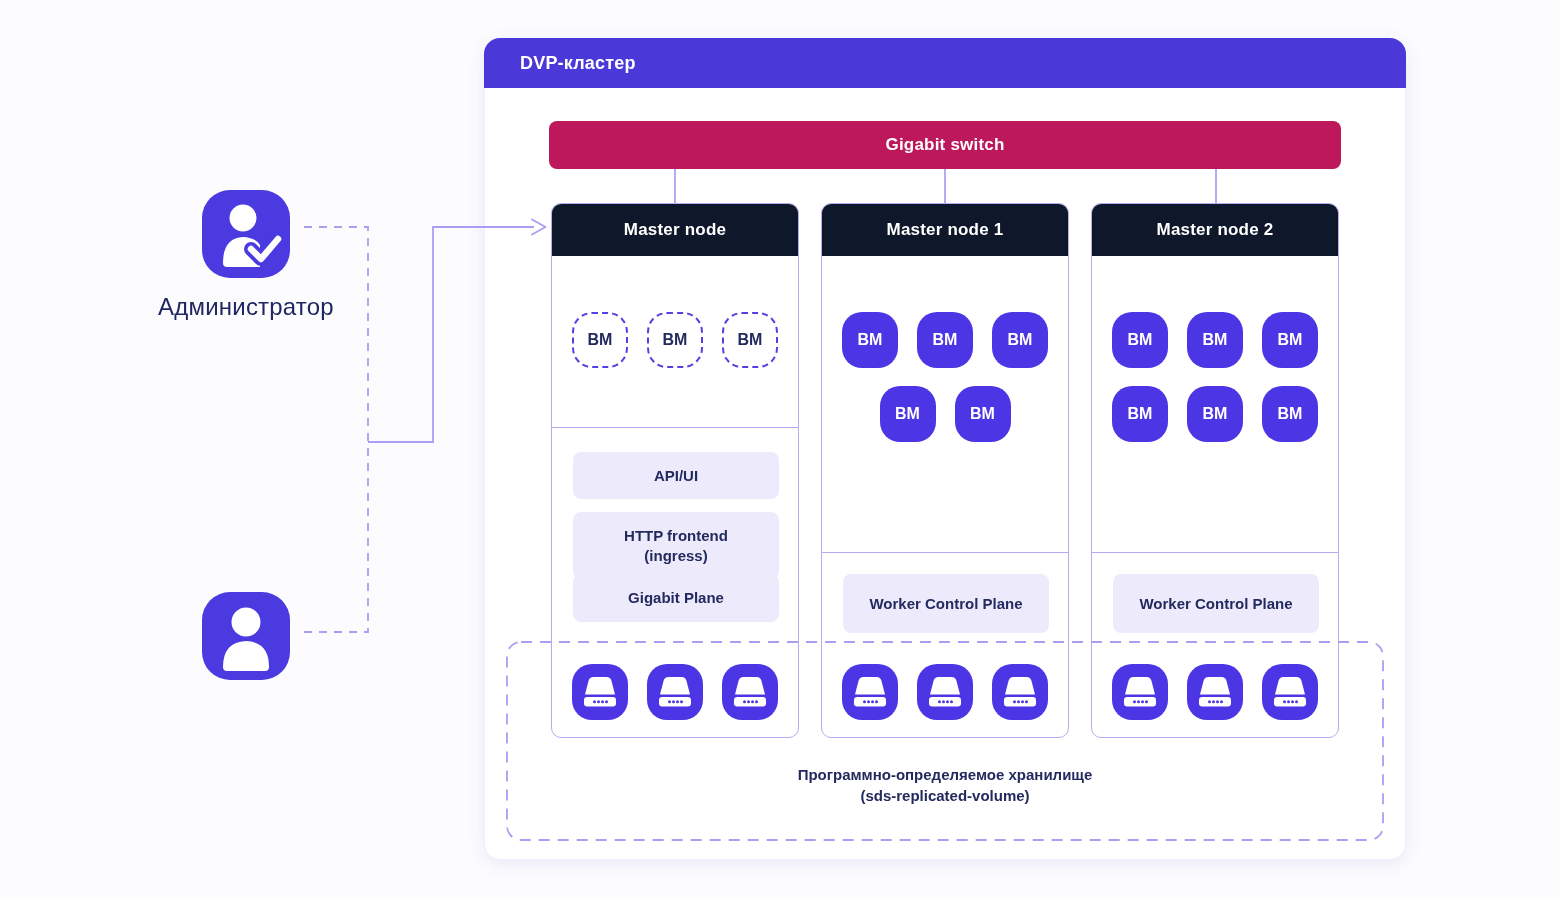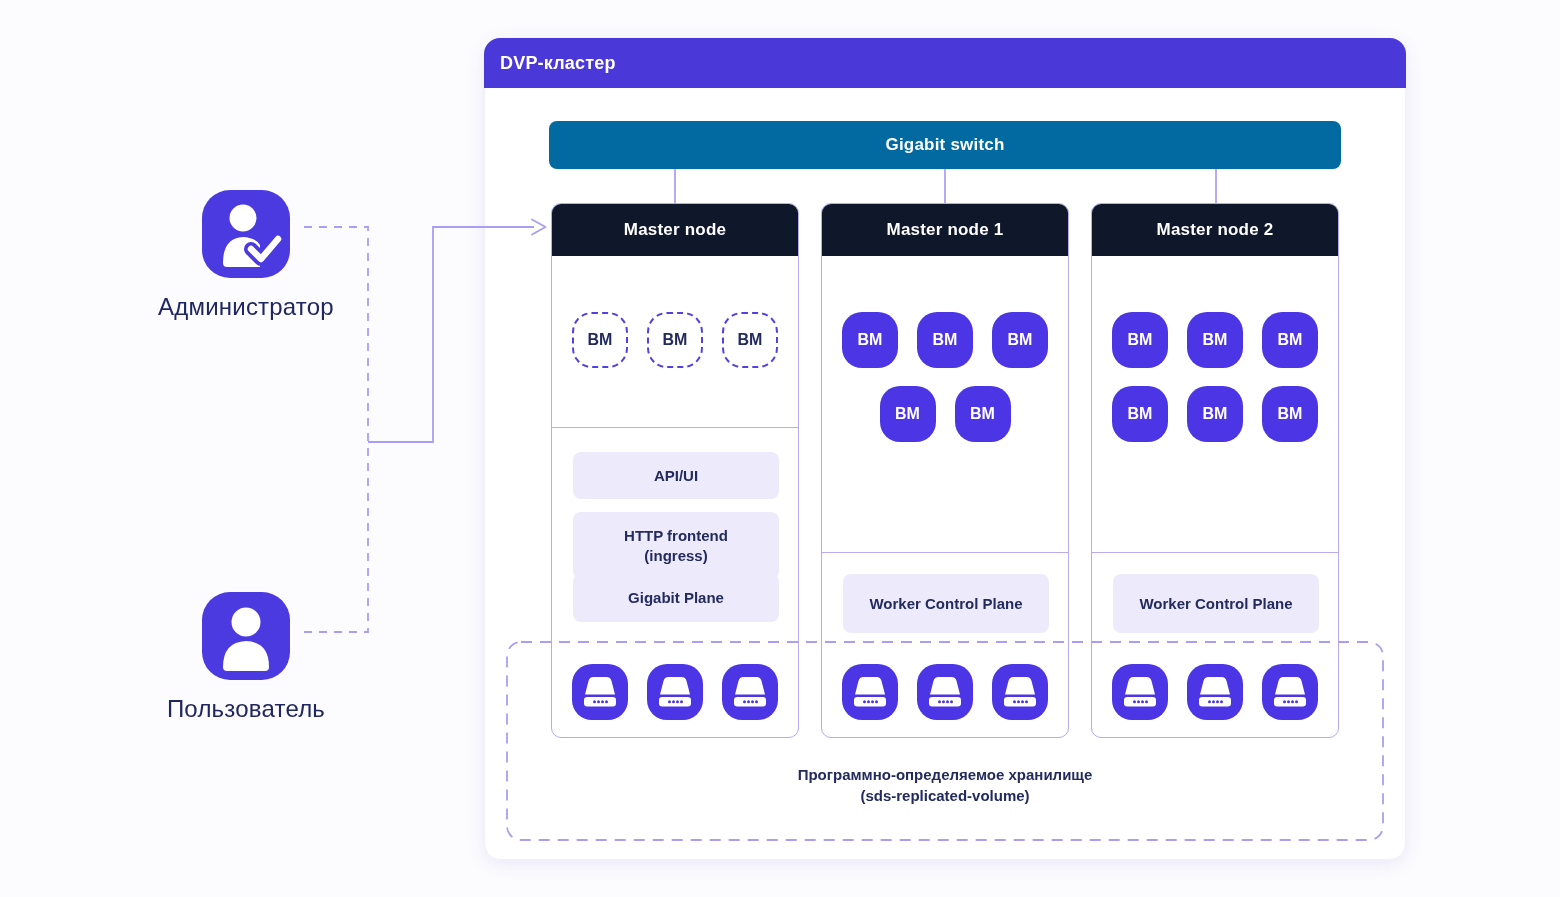--- a/index.html
+++ b/index.html
@@ -34,27 +34,27 @@
   
   .cluster {
     position: absolute; left: 484px; top: 38px; width: 922px; height: 822px;
     background: #ffffff; border-radius: 16px; z-index: 1;
     border: 1px solid #f1effb;
     box-shadow: 0 4px 18px rgba(76, 61, 205, 0.10);
   }
   .cluster-header {
     position: absolute; left: -1px; top: -1px; right: -1px; height: 50px;
     background: #4b38d8; border-radius: 16px 16px 0 0;
-    display: flex; align-items: center; padding-left: 16px;
+    display: flex; align-items: center; padding-left: 36px;
   }
   .cluster-title { color: #ffffff; font-size: 18px; font-weight: 700; letter-spacing: 0.2px; }
 
   .switch-bar {
     position: absolute; left: 64px; top: 82px; width: 792px; height: 48px;
-    background: #0369a1; border-radius: 8px;
+    background: #be185d; border-radius: 8px;
     display: flex; align-items: center; justify-content: center;
     color: #ffffff; font-size: 17px; font-weight: 700; letter-spacing: 0.2px;
   }
   .drop { position: absolute; top: 130px; width: 2px; height: 34px; background: #b6abf2; }
   .drop-1 { left: 189px; } .drop-2 { left: 459px; } .drop-3 { left: 730px; }
 
   
   .column {
     position: absolute; top: 164px; width: 248px; height: 535px;
     background: #ffffff; border: 1px solid #b6abf2; border-radius: 10px;
@@ -136,21 +136,20 @@
     <div class="actor-label">Администратор</div>
   </div>
 
   <div class="actor actor-user">
     <div class="actor-icon">
       <svg viewBox="0 0 88 88" width="88" height="88">
         <circle cx="44" cy="30" r="14.5" fill="#ffffff"></circle>
         <path d="M21 75 Q21 50 44 49 Q67 50 67 75 Q67 79 63 79 H25 Q21 79 21 75 Z" fill="#ffffff"></path>
       </svg>
     </div>
-    <div class="actor-label">Пользователь</div>
   </div>
 
   <div class="cluster">
     <div class="cluster-header">
       <span class="cluster-title">DVP-кластер</span>
     </div>
 
     <div class="switch-bar">Gigabit switch</div>
     <div class="drop drop-1"></div>
     <div class="drop drop-2"></div>

